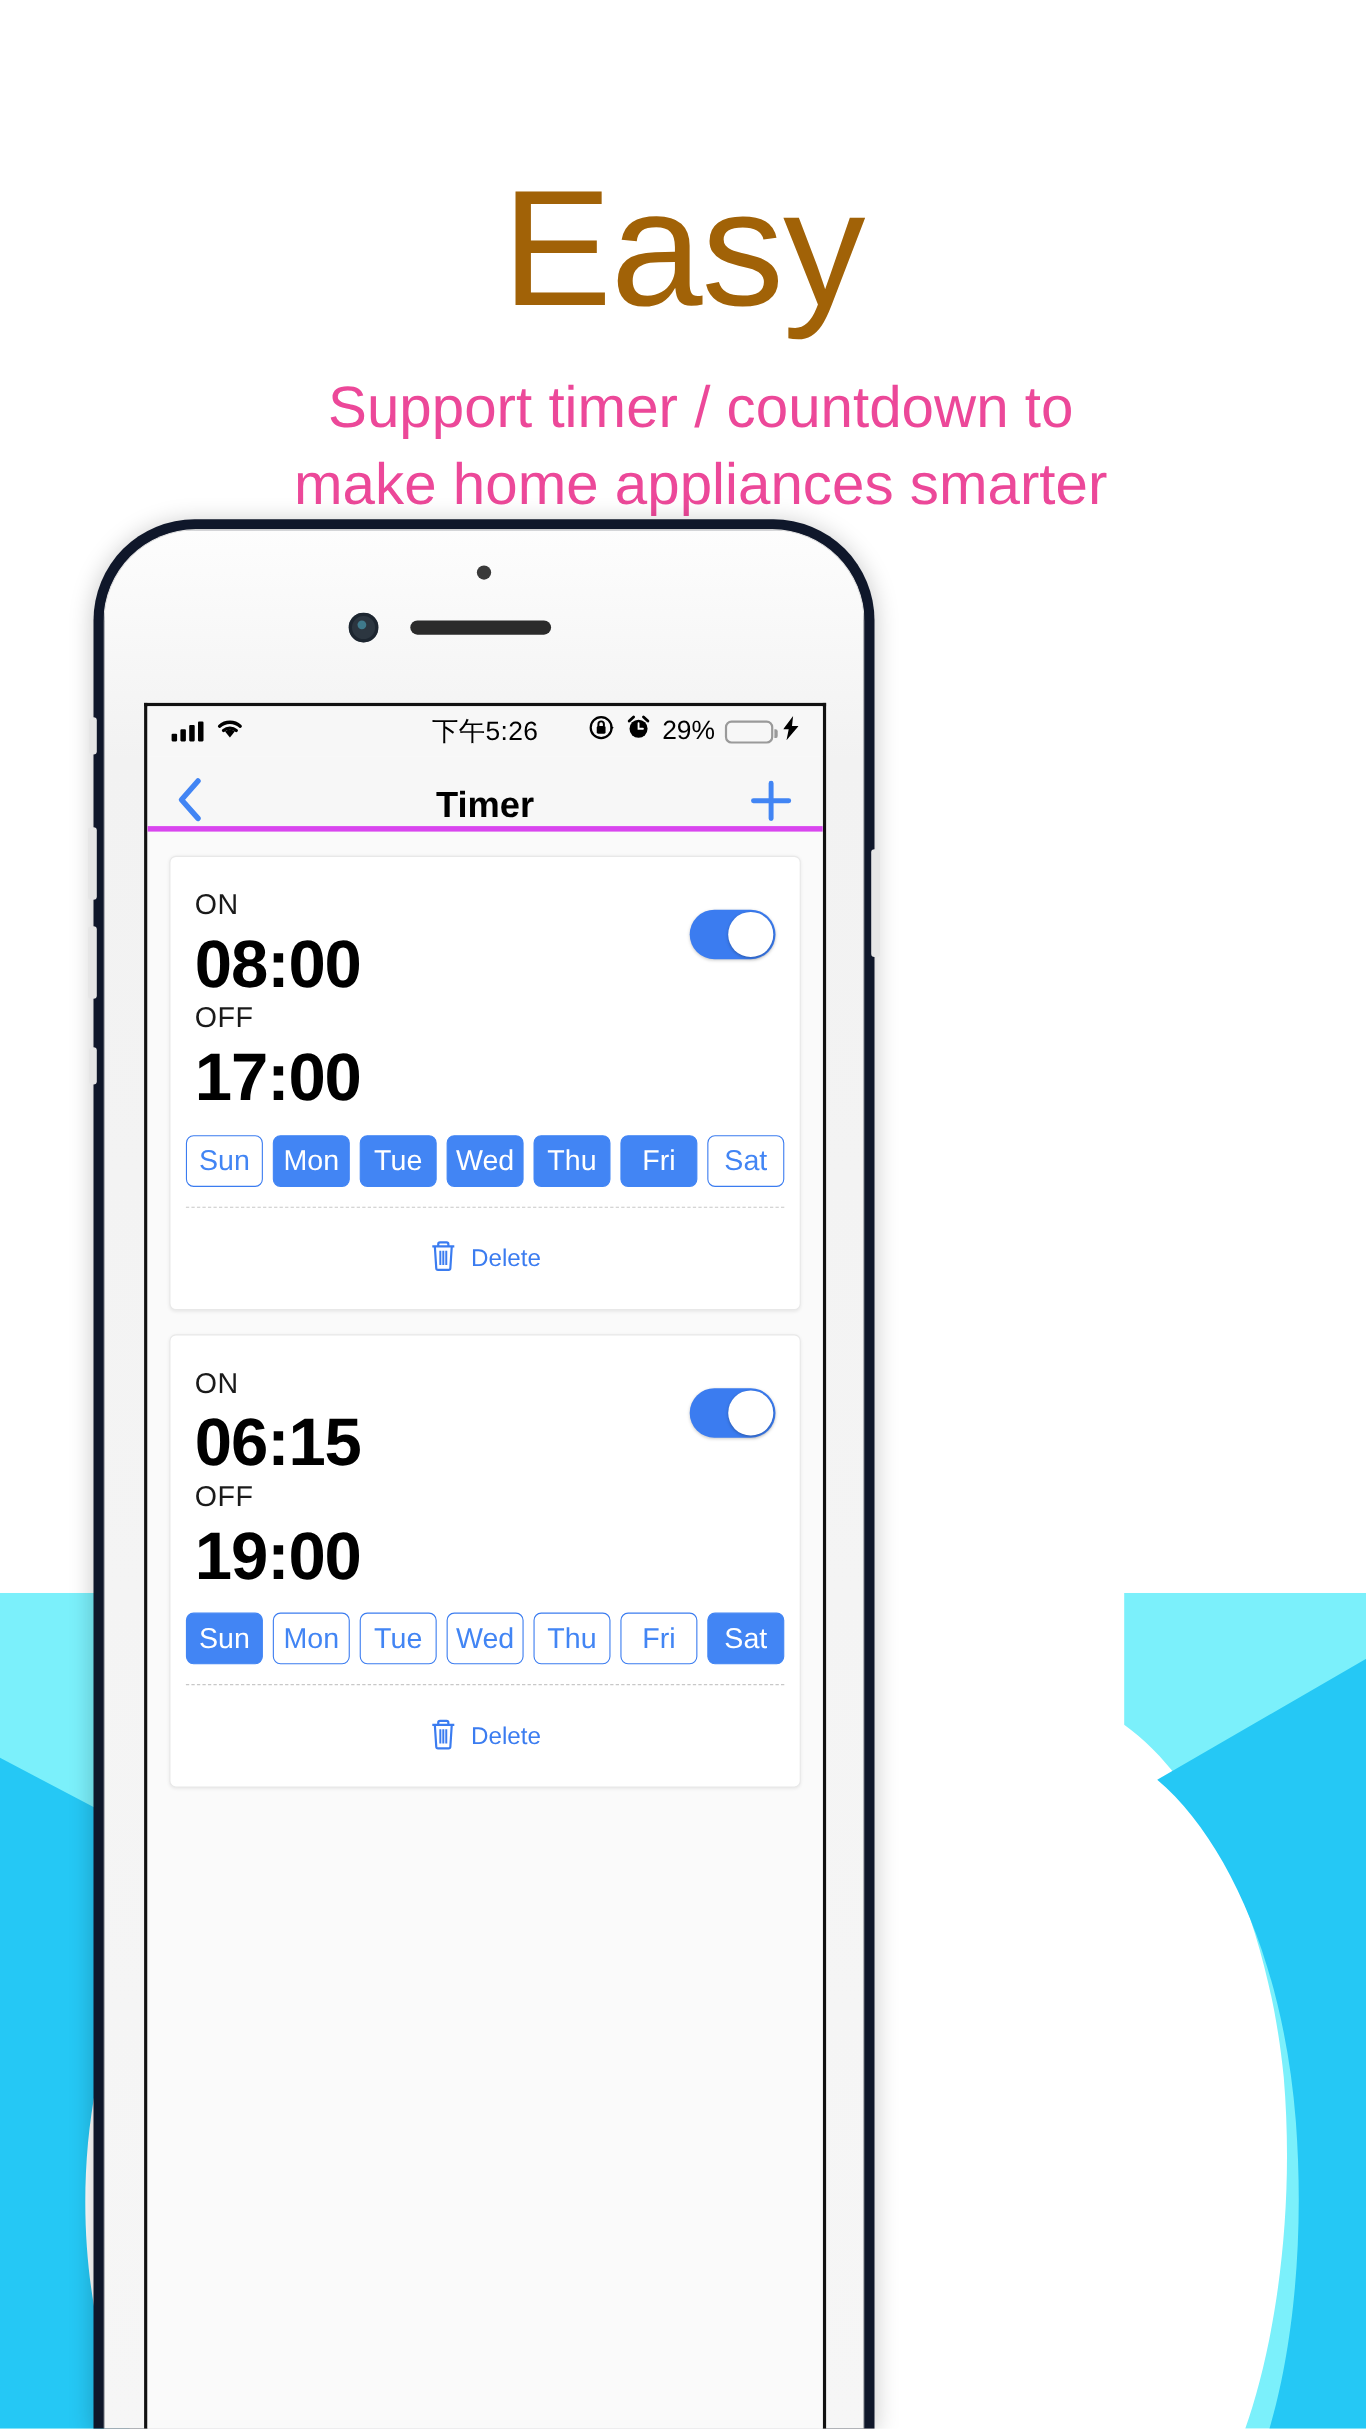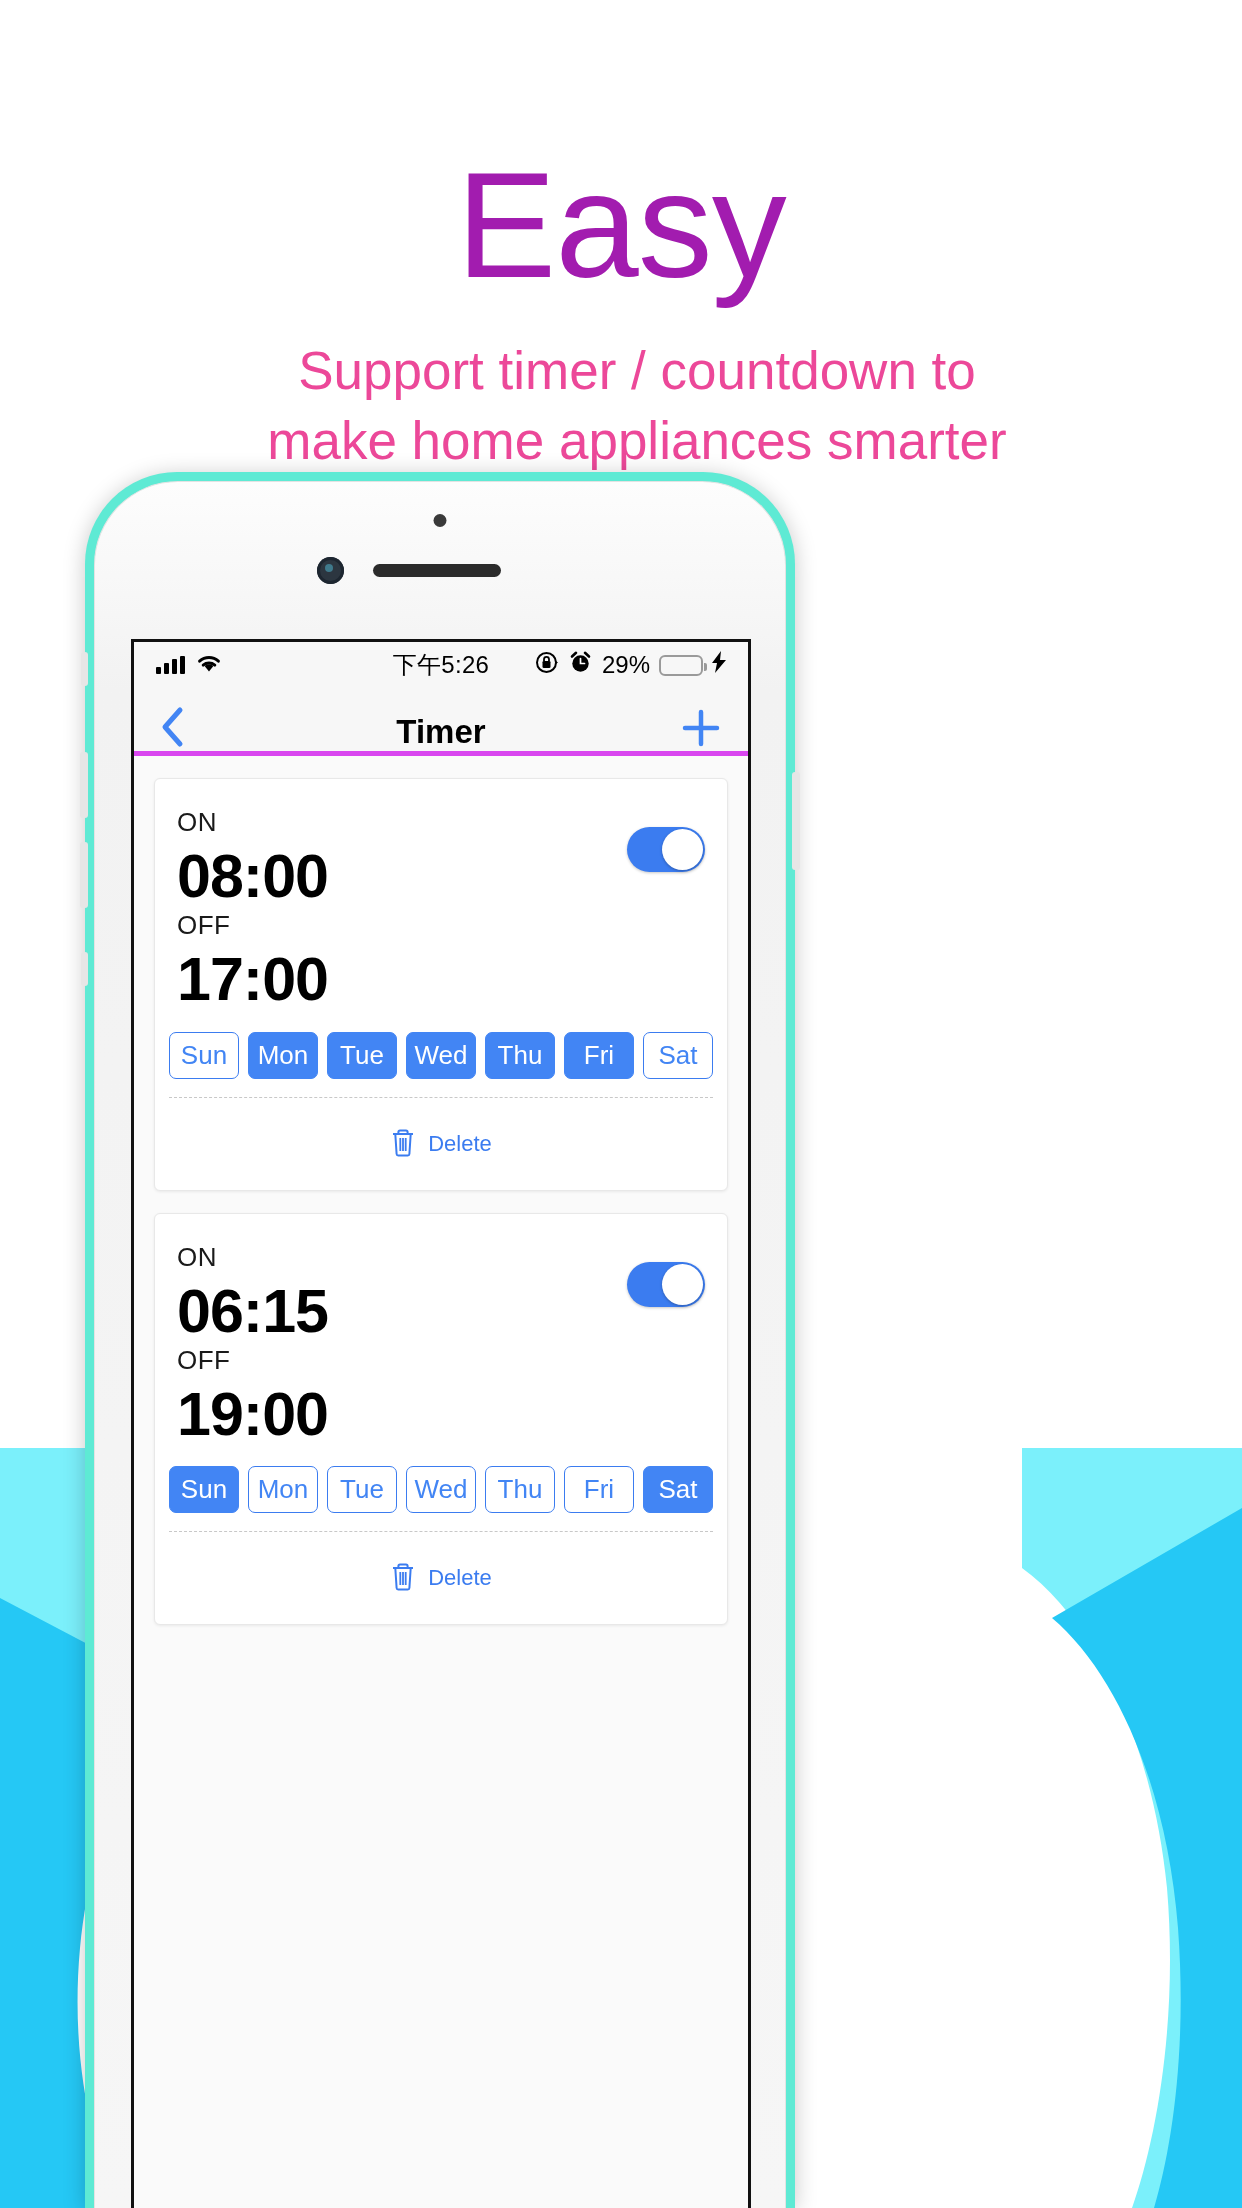--- a/index.html
+++ b/index.html
@@ -13,34 +13,34 @@
 
   
   .wave-left, .wave-right { position:absolute; bottom:0; overflow:hidden; }
   .wave-left  { left:0;  width:190px; height:760px; }
   .wave-right { right:0; width:260px; height:760px; }
   .wave-left svg, .wave-right svg { display:block; width:100%; height:100%; }
 
   
   .hero { position:absolute; top:0; left:0; width:1242px; text-align:center; }
   .hero-title {
-    font-size:150px; line-height:1.0; color:#a21caf;
+    font-size:150px; line-height:1.0; color:#a16207;
     font-weight:300; letter-spacing:-1px; padding-top:150px;
   }
   .hero-sub {
     font-size:53px; line-height:1.33; color:#ec4899;
     font-weight:300; padding-top:36px;margin-left:32px;
   }
   .hero-sub div { white-space:nowrap; }
 
   
   .phone {
     position:absolute; left:85px; top:472px;
     width:710px; height:1736px;
-    background:#5eead4;
+    background:#0f172a;
     border-radius:92px 92px 0 0;
     box-shadow:0 3px 22px rgba(0,0,0,0.22);
   }
   .phone-inner-ring {
     position:absolute; left:9px; top:9px; right:9px; bottom:0;
     border-radius:84px 84px 0 0;
     background:linear-gradient(180deg,#fdfdfd 0%,#f2f2f2 12%,#f6f6f6 100%);
     border:1px solid #e3e3e3; border-bottom:none;
   }
   

